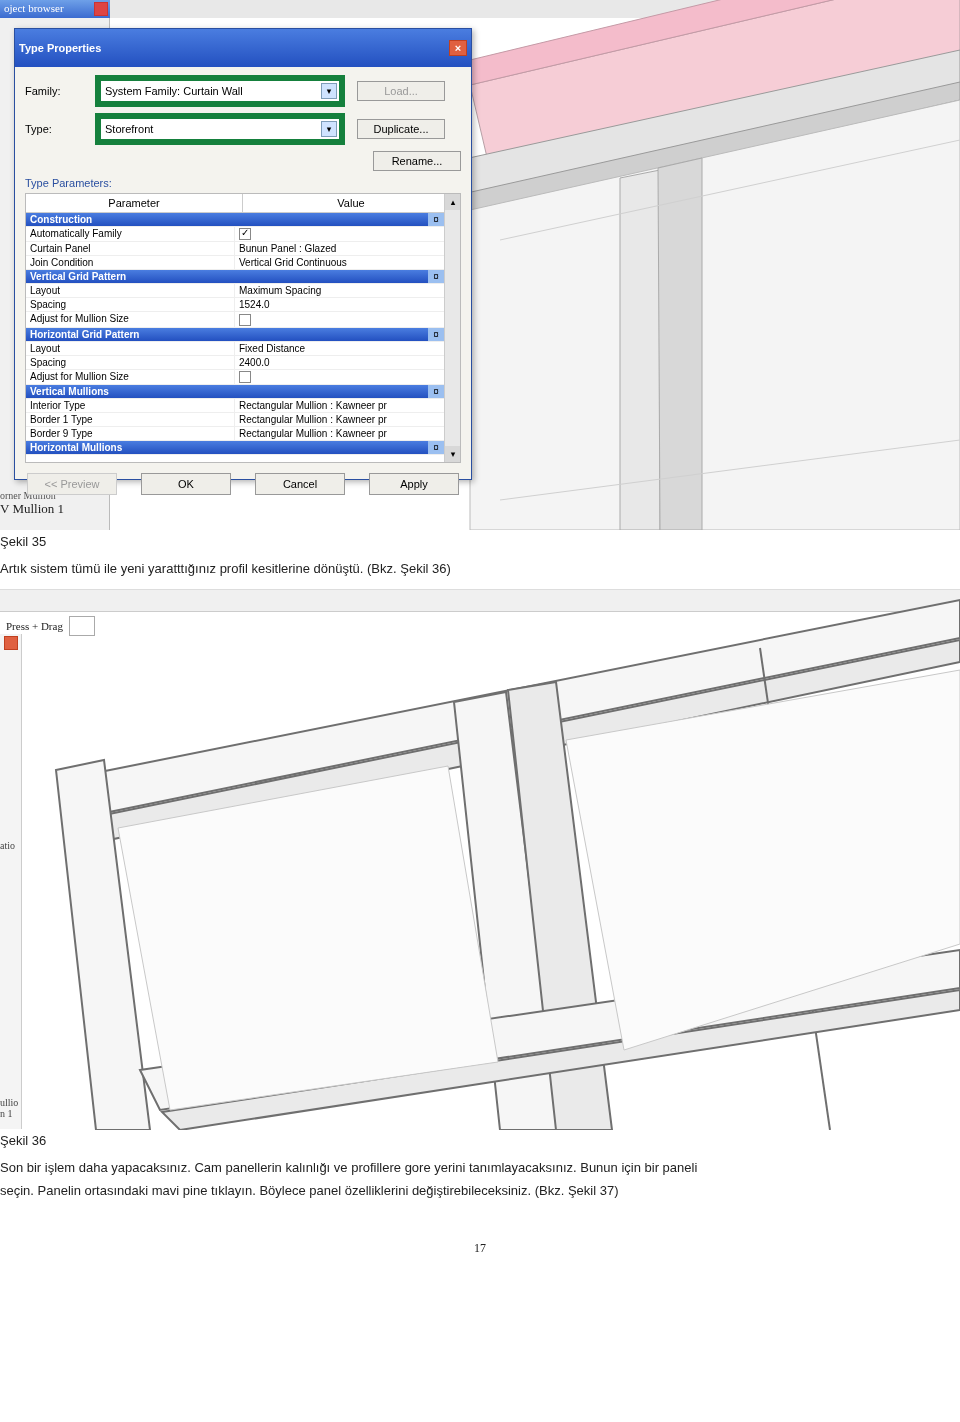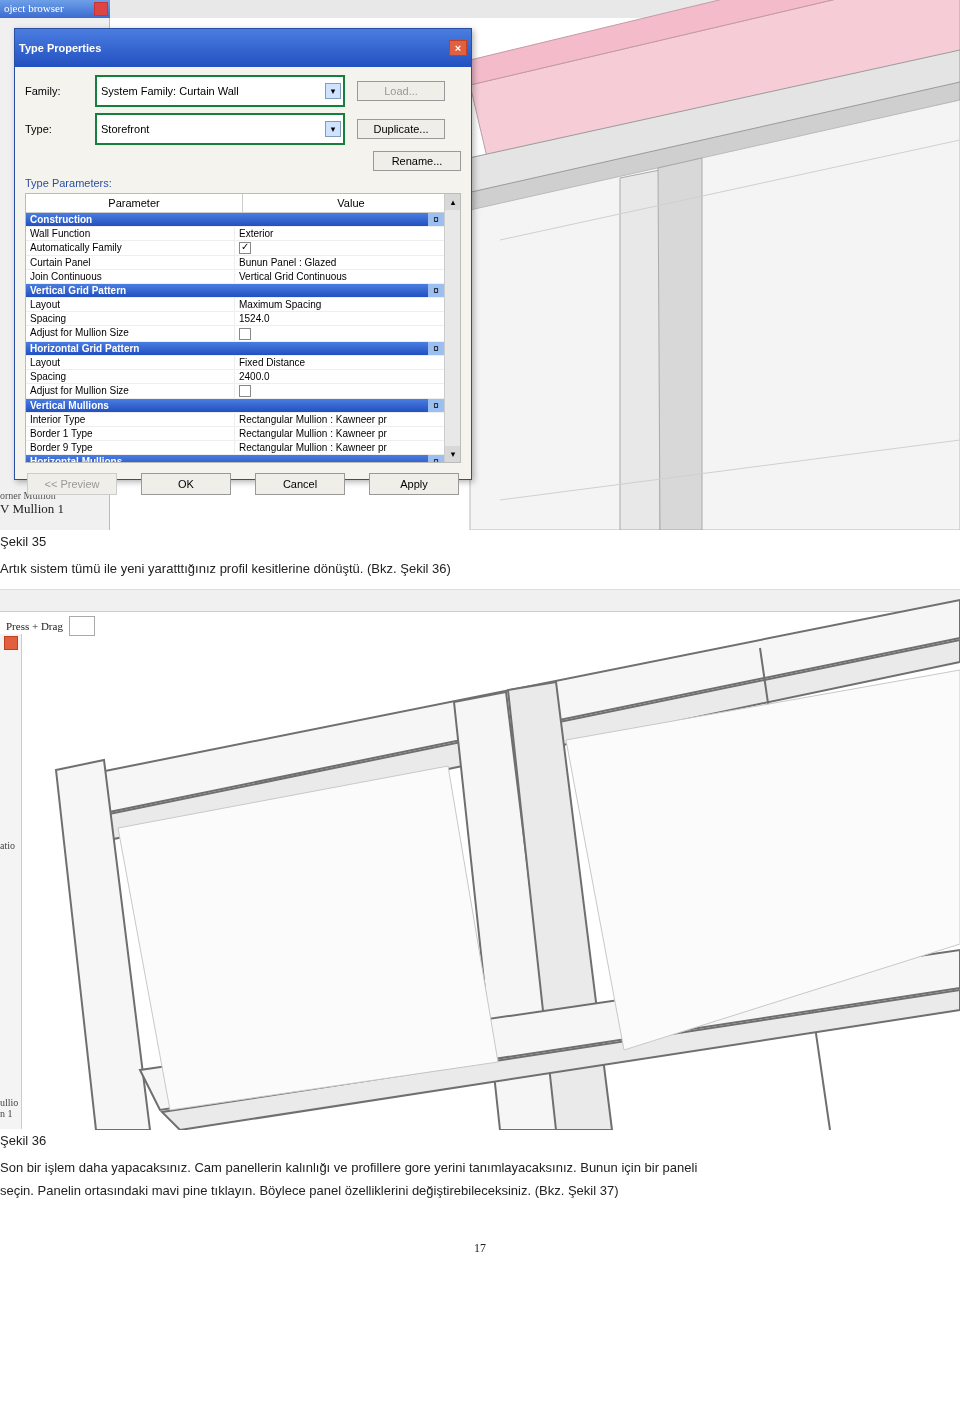--- a/index.html
+++ b/index.html
@@ -55,21 +55,21 @@
   .titlebar .closebtn {
     width:18px; height:16px; background:#e06040;
     border:1px solid #c04020; display:flex; align-items:center; justify-content:center;
     color:#fff; font-weight:bold; font-size:11px;
     cursor:pointer;
   }
   .dlg-body { padding: 8px 10px 6px 10px; }
   .form-row { display:flex; align-items:center; margin-bottom:6px; font-size:11px;}
   .form-row .lbl { width:70px; }
   .dropdown {
-    flex:1; max-width:250px; height:32px; border:2px solid #15803d;
+    flex:1; max-width:250px; height:32px; border:6px solid #15803d;
     background:#fff; display:flex; align-items:center; justify-content:space-between;
     padding:0 2px 0 4px; font-size:11px;
   }
   .dropdown .chev { width:16px; height:16px; background:#cfe3ff; border:1px solid #7e9db9;
     display:flex; align-items:center; justify-content:center; font-size:9px;}
   .action-btn {
     width:88px; height:20px; margin-left:12px;
     border:1px solid #999; background:#efeee9; font-size:11px;
     display:flex; align-items:center; justify-content:center; cursor:pointer;
   }
@@ -210,33 +210,29 @@
             <div class="up">▴</div>
             <div class="down">▾</div>
           </div>
           <div class="params-rows">
 
             <div class="prow section">
               <div>Construction</div>
                 <div class="chev2">¤</div>
             </div>
             <div class="prow">
-                <div class="pc1">Wall Function</div>
-                <div class="pc2">Exterior</div>
-              </div>
-            <div class="prow">
                 <div class="pc1">Automatically Family</div>
                 <div class="pc2"><span class="chk checked"></span></div>
               </div>
             <div class="prow">
                 <div class="pc1">Curtain Panel</div>
                 <div class="pc2">Bunun Panel : Glazed</div>
               </div>
             <div class="prow">
-                <div class="pc1">Join Continuous</div>
+                <div class="pc1">Join Condition</div>
                 <div class="pc2">Vertical Grid Continuous</div>
               </div>
 
             <div class="prow section">
               <div>Vertical Grid Pattern</div>
                 <div class="chev2">¤</div>
             </div>
             <div class="prow">
                 <div class="pc1">Layout</div>
                 <div class="pc2">Maximum Spacing</div>

